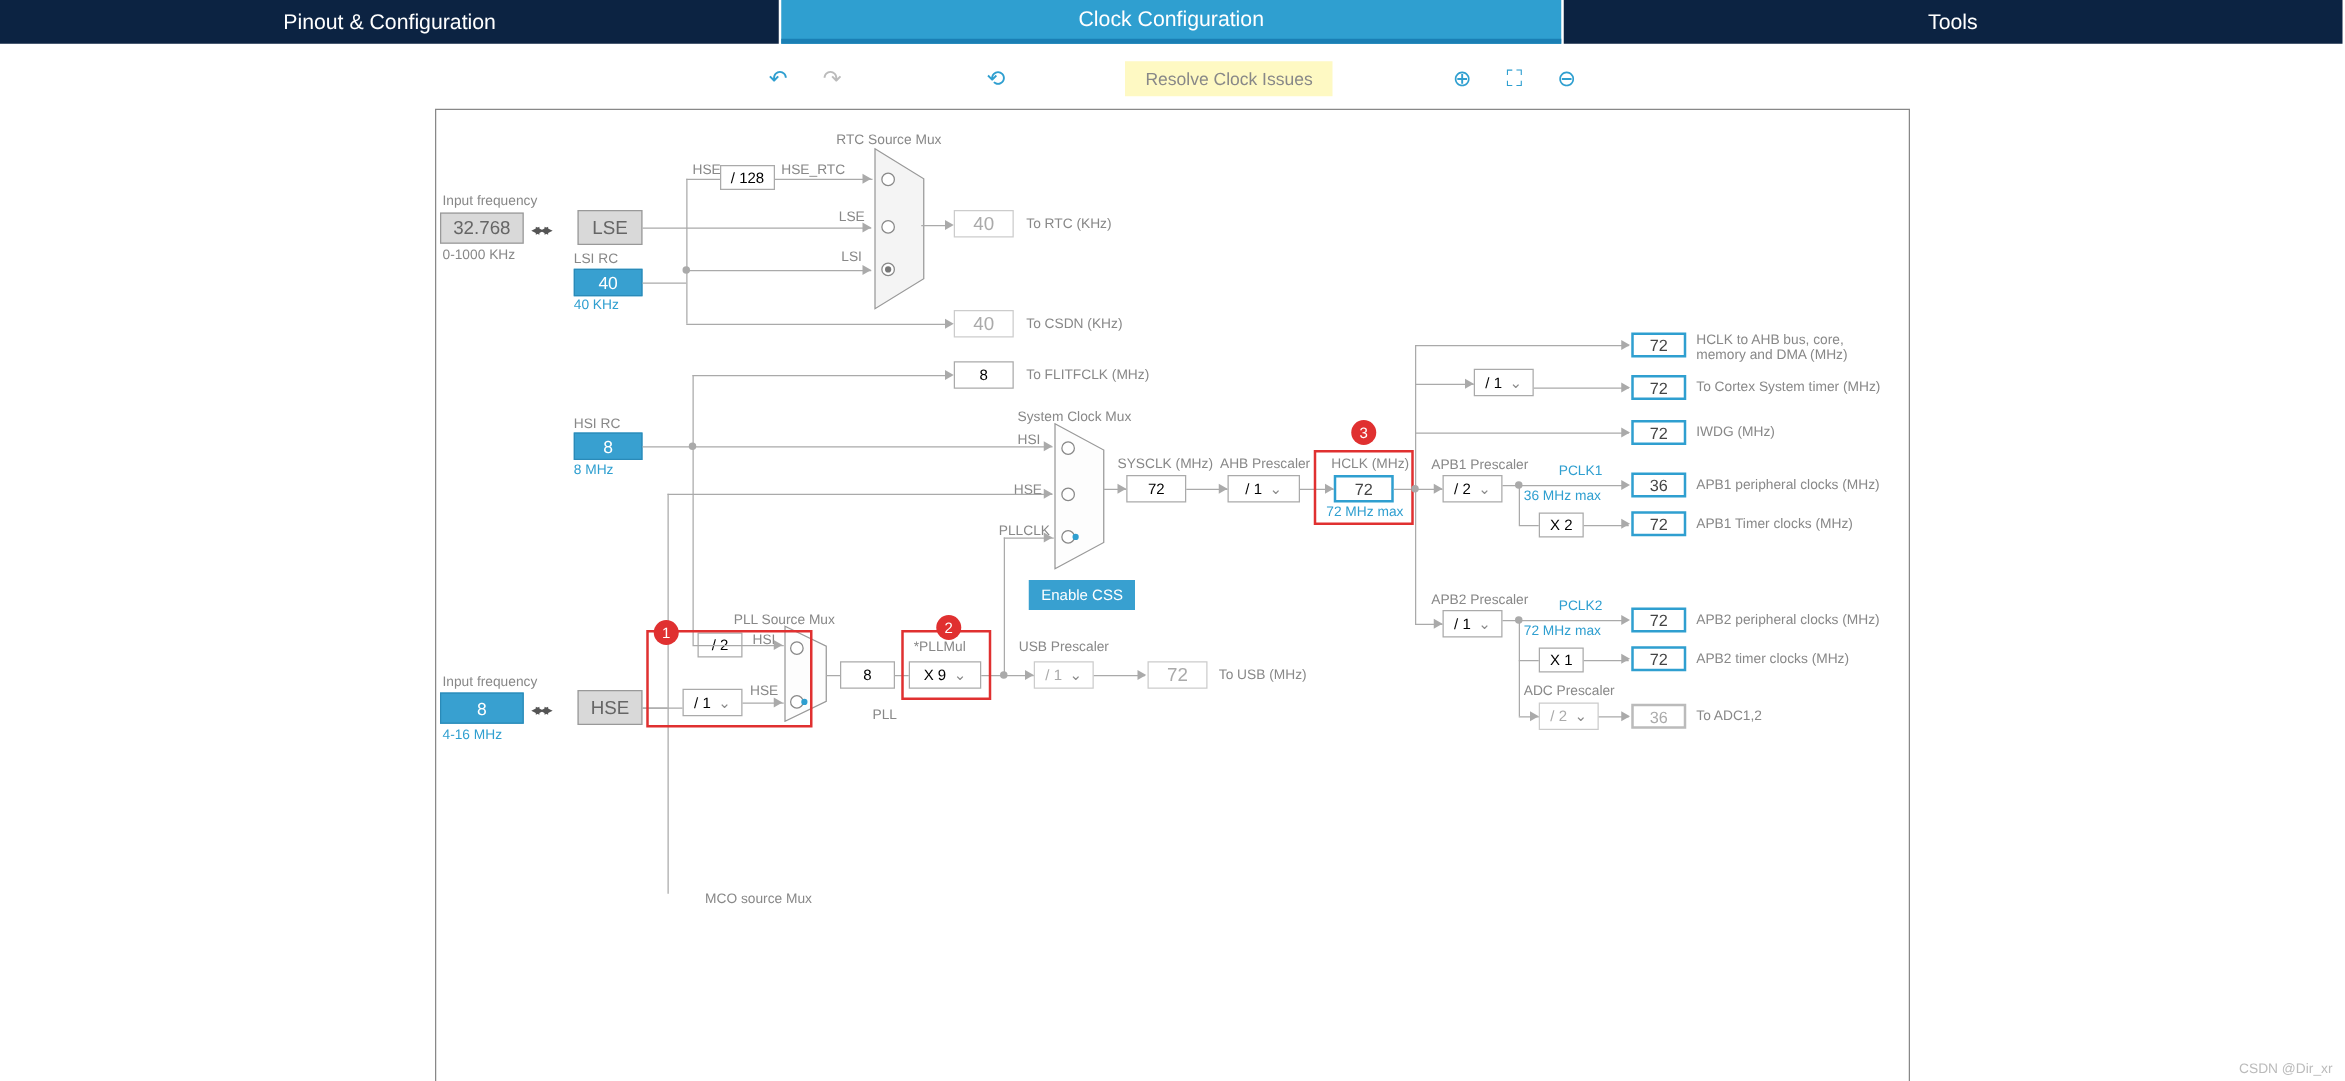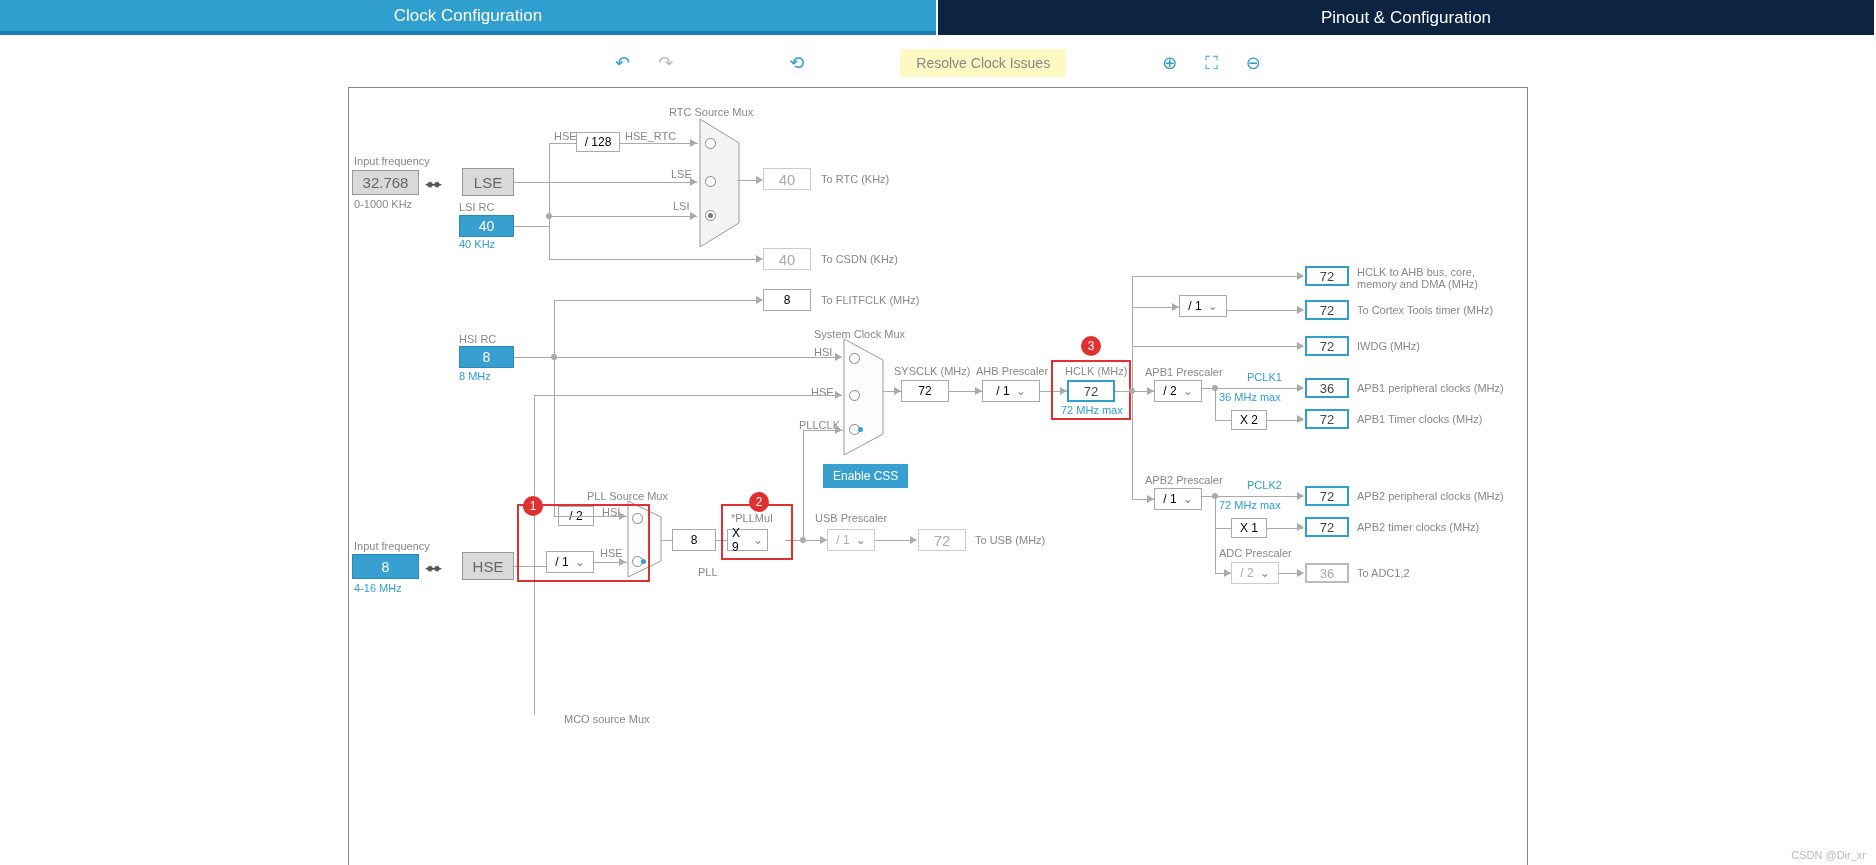--- a/index.html
+++ b/index.html
@@ -36,22 +36,23 @@
   .radio.sel::after{content:"";position:absolute;width:5px;height:5px;border-radius:50%;background:#2f9fd0;top:2px;left:2px}
   .radio.selgrey::after{content:"";position:absolute;width:5px;height:5px;border-radius:50%;background:#777;top:2px;left:2px}
   .watermark{position:fixed;right:10px;bottom:4px;font-size:11px;color:#bbb}
   .dblarrow{position:absolute;font-size:13px;color:#555;letter-spacing:-3px}
   .node{position:absolute;width:6px;height:6px;border-radius:50%;background:#aaa}
 </style>
 </head>
 <body>
 
 <div class="tabs">
+  <div class="tab dark">Pinout &amp; Configuration</div>
   <div class="tab active">Clock Configuration</div>
-  <div class="tab dark">Pinout &amp; Configuration</div>
+  <div class="tab dark">Tools</div>
 </div>
 
 <div class="toolbar">
   <span class="ico">↶</span>
   <span class="ico disabled">↷</span>
   <span style="width:60px"></span>
   <span class="ico">⟲</span>
   <span style="width:40px"></span>
   <span class="resolve">Resolve Clock Issues</span>
   <span style="width:40px"></span>
@@ -136,35 +137,35 @@
     <polygon points="1,1 34,17 34,61 1,77" fill="#fdfdfd" stroke="#999"></polygon>
   </svg>
   <div class="radio" style="left:283px;top:425px"></div>
   <div class="radio sel" style="left:283px;top:468px"></div>
   <div class="lbl" style="left:349px;top:478px">PLL</div>
 
   <div style="position:absolute;left:315px;top:418px;width:132px;height:68px;background:#d9ecf6;border:1px solid #c0d8e8;z-index:-1"></div>
   <div class="box small" style="left:323px;top:441px;width:44px;height:22px">8</div>
 
   <div class="lbl" style="left:382px;top:424px">*PLLMul</div>
-  <div class="sel" style="left:378px;top:441px;width:41px;height:22px">X 9</div>
+  <div class="sel" style="left:378px;top:441px;width:58px;height:22px">X 9</div>
 
   <div class="lbl" style="left:466px;top:424px">USB Prescaler</div>
   <div class="sel grey" style="left:478px;top:441px;width:48px;height:22px">/ 1</div>
   <div class="box grey" style="left:569px;top:441px;width:48px;height:22px;background:#fff;color:#aaa;border-color:#ccc">72</div>
   <div class="lbl" style="left:626px;top:446px">To USB (MHz)</div>
 
   <div class="sel" style="left:830px;top:207px;width:48px;height:22px">/ 1</div>
 
   <div class="box out" style="left:956px;top:178px;width:44px;height:20px">72</div>
   <div class="lbl" style="left:1008px;top:178px">HCLK to AHB bus, core,</div>
   <div class="lbl" style="left:1008px;top:190px">memory and DMA (MHz)</div>
 
   <div class="box out" style="left:956px;top:212px;width:44px;height:20px">72</div>
-  <div class="lbl" style="left:1008px;top:216px">To Cortex Tools timer (MHz)</div>
+  <div class="lbl" style="left:1008px;top:216px">To Cortex System timer (MHz)</div>
 
   <div class="box out" style="left:956px;top:248px;width:44px;height:20px">72</div>
   <div class="lbl" style="left:1008px;top:252px">IWDG (MHz)</div>
 
   <div class="lbl" style="left:796px;top:278px">APB1 Prescaler</div>
   <div class="sel" style="left:805px;top:292px;width:48px;height:22px">/ 2</div>
   <div class="lbl blue" style="left:898px;top:283px">PCLK1</div>
   <div class="lbl blue" style="left:870px;top:303px">36 MHz max</div>
   <div class="box out" style="left:956px;top:290px;width:44px;height:20px">36</div>
   <div class="lbl" style="left:1008px;top:294px">APB1 peripheral clocks (MHz)</div>

